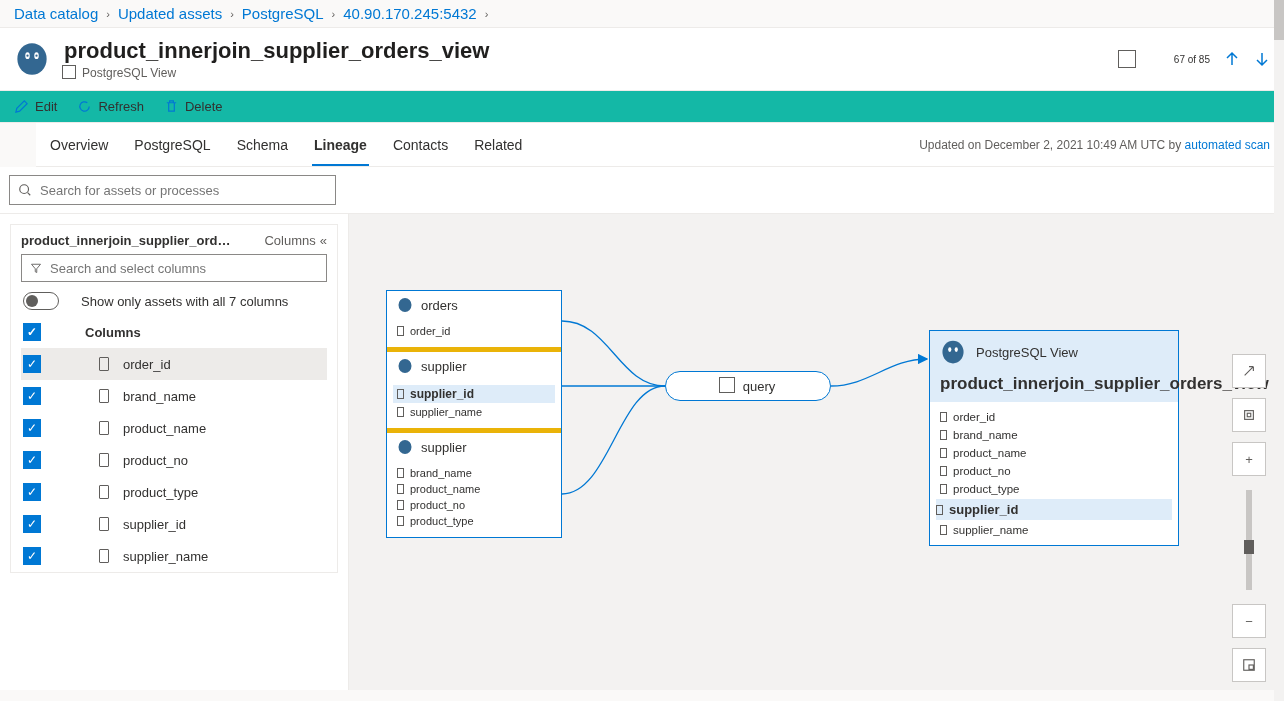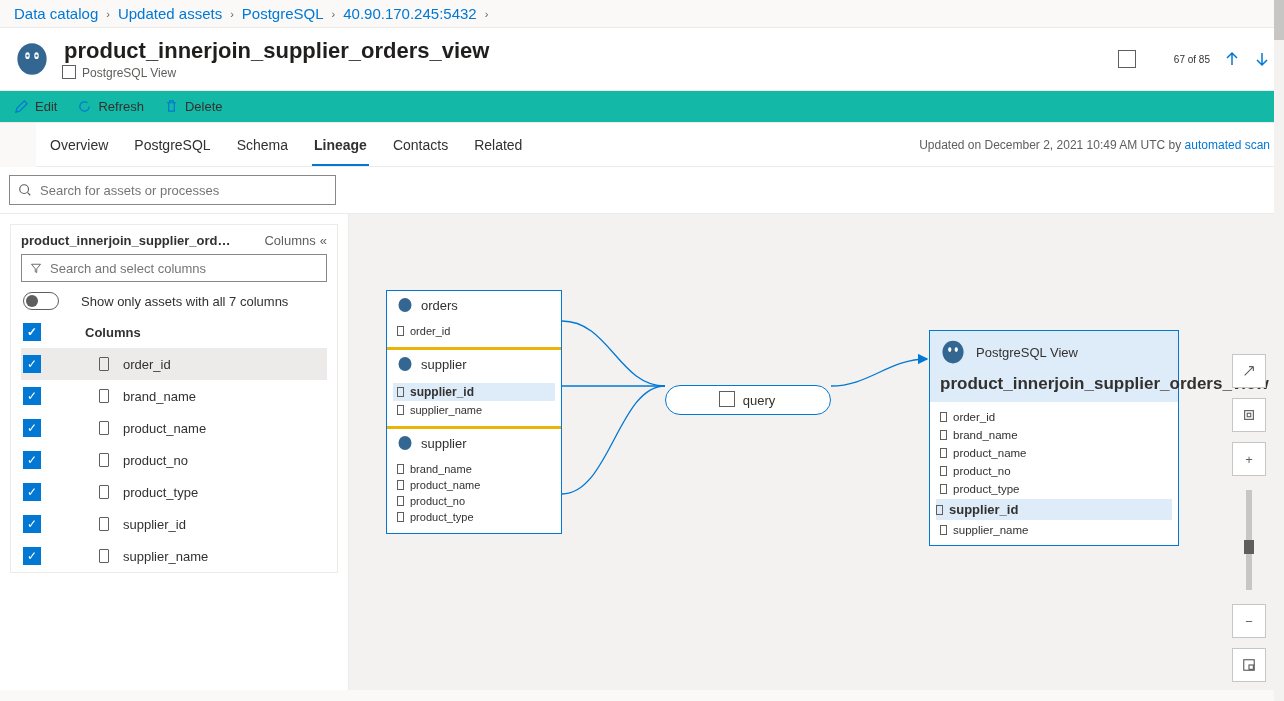--- a/index.html
+++ b/index.html
@@ -61,30 +61,30 @@
 .col-icon { width:10px; height:14px; border:1px solid #605e5c; border-radius:1px; margin-left:30px; }
 .col-row .col-icon { margin-left:0; }
 .col-row .label { font-size:13px; }
 
 
 .canvas { flex:1; position:relative; background:#f3f2f1; border-left:1px solid #edebe9; }
 svg.lines { position:absolute; top:0; left:0; width:100%; height:100%; pointer-events:none; }
 
 .node { position:absolute; background:#fff; border:1px solid #0078d4; }
 .node.sources { left:37px; top:76px; width:176px; }
-.src-block { border-bottom:3px solid #eab308; }
+.src-block { border-bottom:5px solid #eab308; }
 .src-block:last-child { border-bottom:none; }
 .src-head { display:flex; align-items:center; gap:8px; padding:6px 10px; font-size:13px; }
 .pg-mini { width:16px; height:16px; }
 .src-cols { padding:4px 10px 8px 10px; }
 .sc-row { display:flex; align-items:center; gap:6px; font-size:11px; color:#323130; padding:2px 0; }
 .sc-row.hl { background:#deecf9; font-weight:600; padding:2px 4px; margin:1px -4px; font-size:12px; }
 .mini-col { width:7px; height:10px; border:1px solid #605e5c; }
 
-.process { position:absolute; left:316px; top:171px; width:166px; height:30px; border:1px solid #0078d4; border-radius:15px; background:#fff; display:flex; align-items:center; justify-content:center; gap:8px; font-size:13px; }
+.process { position:absolute; left:316px; top:157px; width:166px; height:30px; border:1px solid #0078d4; border-radius:15px; background:#fff; display:flex; align-items:center; justify-content:center; gap:8px; font-size:13px; }
 .proc-icon { width:14px; height:14px; border:1px solid #605e5c; position:relative;}
 .proc-icon::before { content:''; position:absolute; left:-3px; top:-3px; width:14px; height:14px; border:1px solid #605e5c; background:#fff;}
 
 .node.target { left:580px; top:116px; width:250px; background:#deecf9; }
 .tgt-head { padding:8px 10px; display:flex; align-items:center; gap:10px; }
 .pg-med { width:26px; height:26px; }
 .tgt-title { padding:0 10px 8px 10px; font-size:17px; font-weight:600; line-height:1.25; }
 .tgt-cols { background:#fff; padding:6px 10px; }
 .tgt-cols .sc-row { font-size:11.5px; padding:3px 0; }
 .tgt-cols .sc-row.hl { font-size:13px; }

